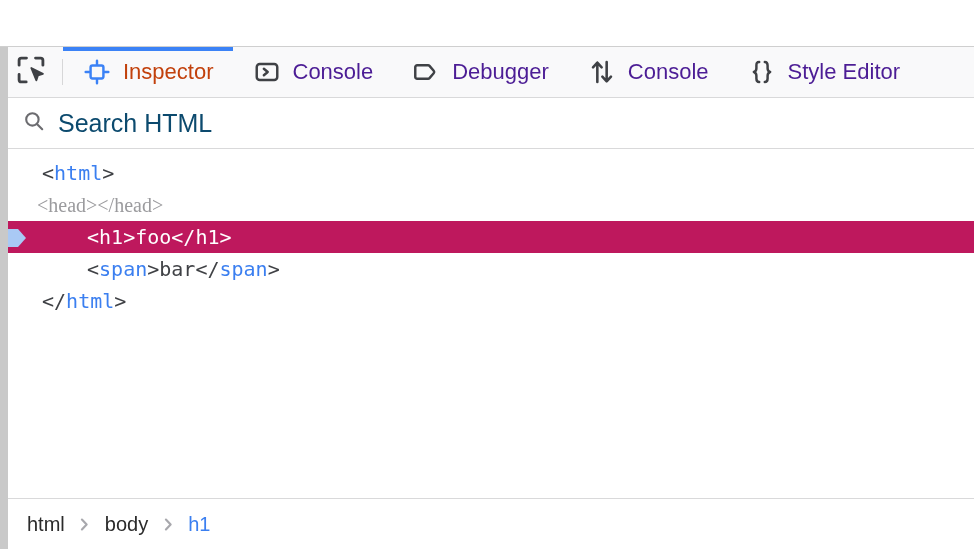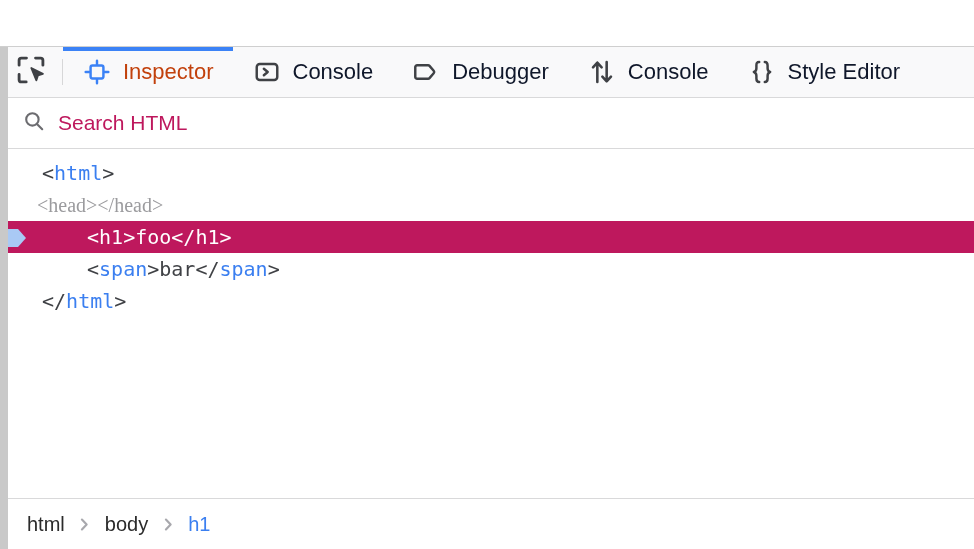--- a/index.html
+++ b/index.html
@@ -65,21 +65,21 @@
   }
 
   .tab {
     display: flex;
     align-items: center;
     gap: 11px;
     padding: 0 19px;
     flex: 0 0 auto;
     cursor: pointer;
     position: relative;
-    color: #0f172a;
+    color: #4c1d95;
     font-size: 22px;
     white-space: nowrap;
   }
 
   .tab .tab-label { line-height: 1; }
 
   .tab.active { color: #c2410c; }
 
   .tab.active::before {
     content: "";
@@ -107,22 +107,22 @@
     background: #ffffff;
     border-bottom: 1px solid #d9d9da;
     display: flex;
     align-items: center;
     padding-left: 22px;
     gap: 12px;
     cursor: text;
   }
 
   .search-placeholder {
-    color: #be185d;
-    font-size: 21px;
+    color: #0c4a6e;
+    font-size: 25px;
   }
 
   
   .markup-view {
     flex: 1 1 auto;
     background: #ffffff;
     position: relative;
     overflow: hidden;
     padding-top: 8px;
   }

